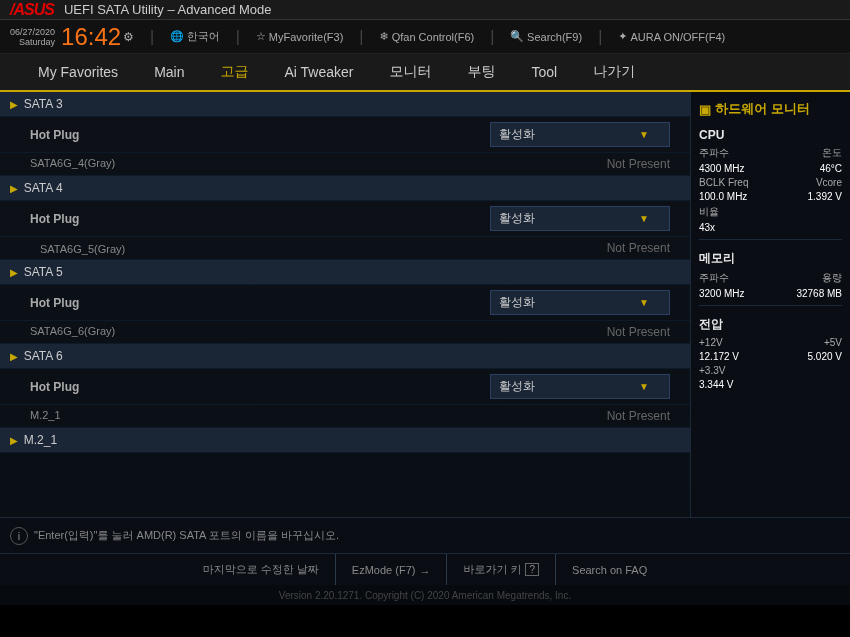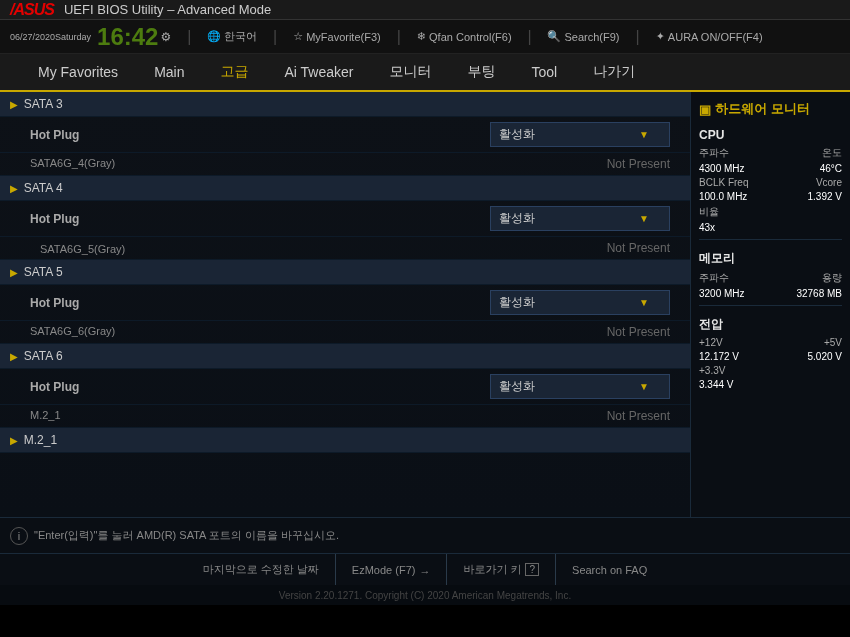--- a/index.html
+++ b/index.html
@@ -259,30 +259,30 @@
     
     #content {
       background: linear-gradient(180deg, #0d1117 0%, #0a0f16 100%);
     }
   </style>
 </head>
 <body>
 
 <div id="titlebar">
   <span class="logo">/ASUS</span>
-  <span class="title-text">UEFI BIOS Utility – Advanced Mode</span>
+  <span class="title-text">UEFI SATA Utility – Advanced Mode</span>
 </div>
 
 <div id="topbar">
   <div style="display:flex;align-items:center;gap:2px;">
-    <div style="display:flex;align-items:flex-end;margin-right:4px;">
+    <div style="display:flex;flex-direction:column;align-items:flex-end;margin-right:4px;">
       <span style="font-size:9px;color:#aaa;">06/27/2020</span>
       <span style="font-size:9px;color:#aaa;">Saturday</span>
     </div>
-    <span class="datetime" style="font-size:24px;font-weight:700;color:#4d7c0f;">16:42</span>
+    <span class="datetime" style="font-size:24px;font-weight:400;color:#f97316;">16:42</span>
     <span class="gear-icon">⚙</span>
   </div>
   <span style="color:#444;">|</span>
   <div class="topbar-item">
     <span>🌐</span>
     <span>한국어</span>
   </div>
   <span style="color:#444;">|</span>
   <div class="topbar-item">
     <span>☆</span>

